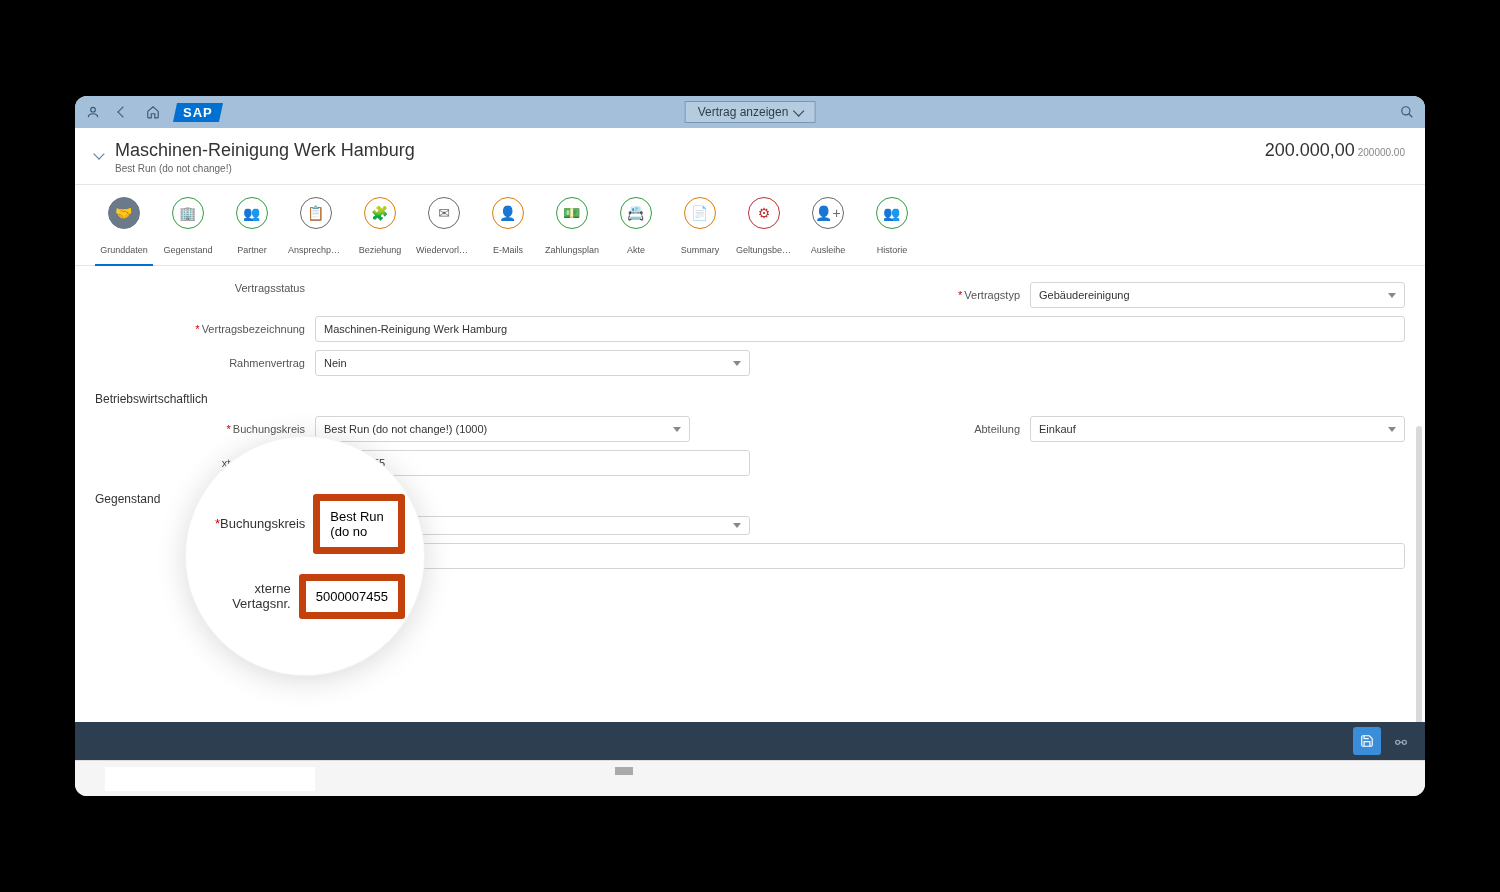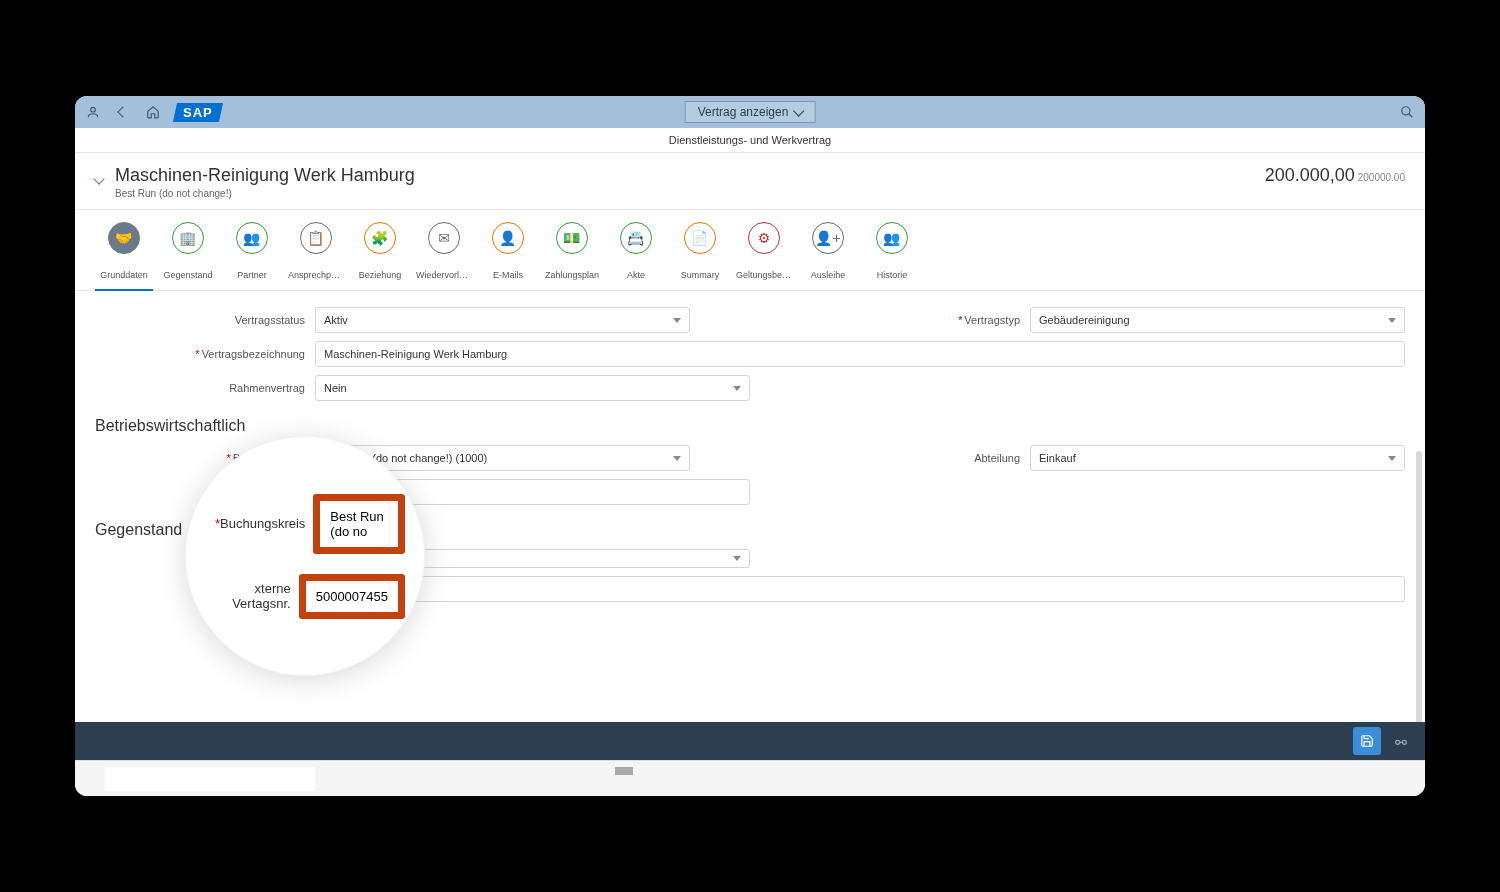--- a/index.html
+++ b/index.html
@@ -37,21 +37,21 @@
 
 
 .form-area { padding: 16px 20px; position: relative; height: calc(100% - 200px); overflow: hidden; }
 .form-row { display: flex; margin-bottom: 8px; align-items: flex-start; }
 .form-col { display: flex; align-items: center; flex: 1; }
 .form-label { width: 220px; text-align: right; font-size: 11px; color: #555; padding-right: 10px; }
 .required::before { content: '*'; color: #c00; margin-right: 2px; }
 .form-input { flex: 1; border: 1px solid #d5d5d5; border-radius: 3px; padding: 6px 8px; font-size: 11px; color: #333; background: #fff; position: relative; display: flex; align-items: center; }
 .form-select::after { content: ''; border-left: 4px solid transparent; border-right: 4px solid transparent; border-top: 5px solid #888; margin-left: auto; }
 .form-gap { width: 120px; }
-.section-header { font-size: 16px; color: #333; margin: 16px 0 10px 0; font-weight: 500; }
+.section-header { font-size: 12px; color: #333; margin: 16px 0 10px 0; font-weight: 500; }
 
 
 .magnifier { position: absolute; width: 240px; height: 240px; border-radius: 50%; background: #fff; box-shadow: 0 4px 30px rgba(0,0,0,0.15), inset 0 0 0 1px rgba(0,0,0,0.05); top: 340px; left: 110px; overflow: hidden; display: flex; flex-direction: column; justify-content: center; padding: 0 20px 0 30px; z-index: 10; }
 .mag-row { display: flex; align-items: center; margin: 10px 0; }
 .mag-label { font-size: 13px; color: #333; text-align: right; padding-right: 8px; }
 .mag-label .req { color: #c00; }
 .mag-input { border: 7px solid #c2410c; border-radius: 3px; padding: 8px 10px; font-size: 13px; flex: 1; background: #fff; }
 
 
 .scrollbar { position: absolute; right: 3px; top: 160px; width: 6px; height: 350px; background: rgba(0,0,0,0.15); border-radius: 3px; }
@@ -102,21 +102,20 @@
     <div class="topbar-right">
       <div class="topbar-icon">
         <svg width="14" height="14" viewBox="0 0 24 24" fill="none" stroke="currentColor" stroke-width="2">
             <circle cx="10" cy="10" r="7"></circle>
             <line x1="21" y1="21" x2="15" y2="15"></line>
           </svg>
       </div>
     </div>
   </div>
 
-  <div class="subtitle-bar">Dienstleistungs- und Werkvertrag</div>
 
   <div class="title-section">
     <div class="title-toggle"><span class="chevron-down"></span></div>
     <div class="title-text">
       <h1>Maschinen-Reinigung Werk Hamburg</h1>
       <div class="sub">Best Run (do not change!)</div>
     </div>
     <div class="title-amount">
       <span>200.000,00</span><span class="small">200000.00</span>
     </div>
@@ -175,23 +174,20 @@
         <div class="icon-circle" style="border-color: rgb(46, 158, 62); color: rgb(46, 158, 62);">👥</div>
         <div class="label">Historie</div>
       </div>
     </div>
 
   <div class="form-area">
 
     <div class="form-row">
       <div class="form-col">
         <div class="form-label">Vertragsstatus</div>
-        <div class="form-input form-select">
-            <span>Aktiv</span>
-          </div>
       </div>
       <div class="form-gap"></div>
       <div class="form-col">
         <div class="form-label required">Vertragstyp</div>
         <div class="form-input form-select">
             <span>Gebäudereinigung</span>
           </div>
       </div>
     </div>
 

